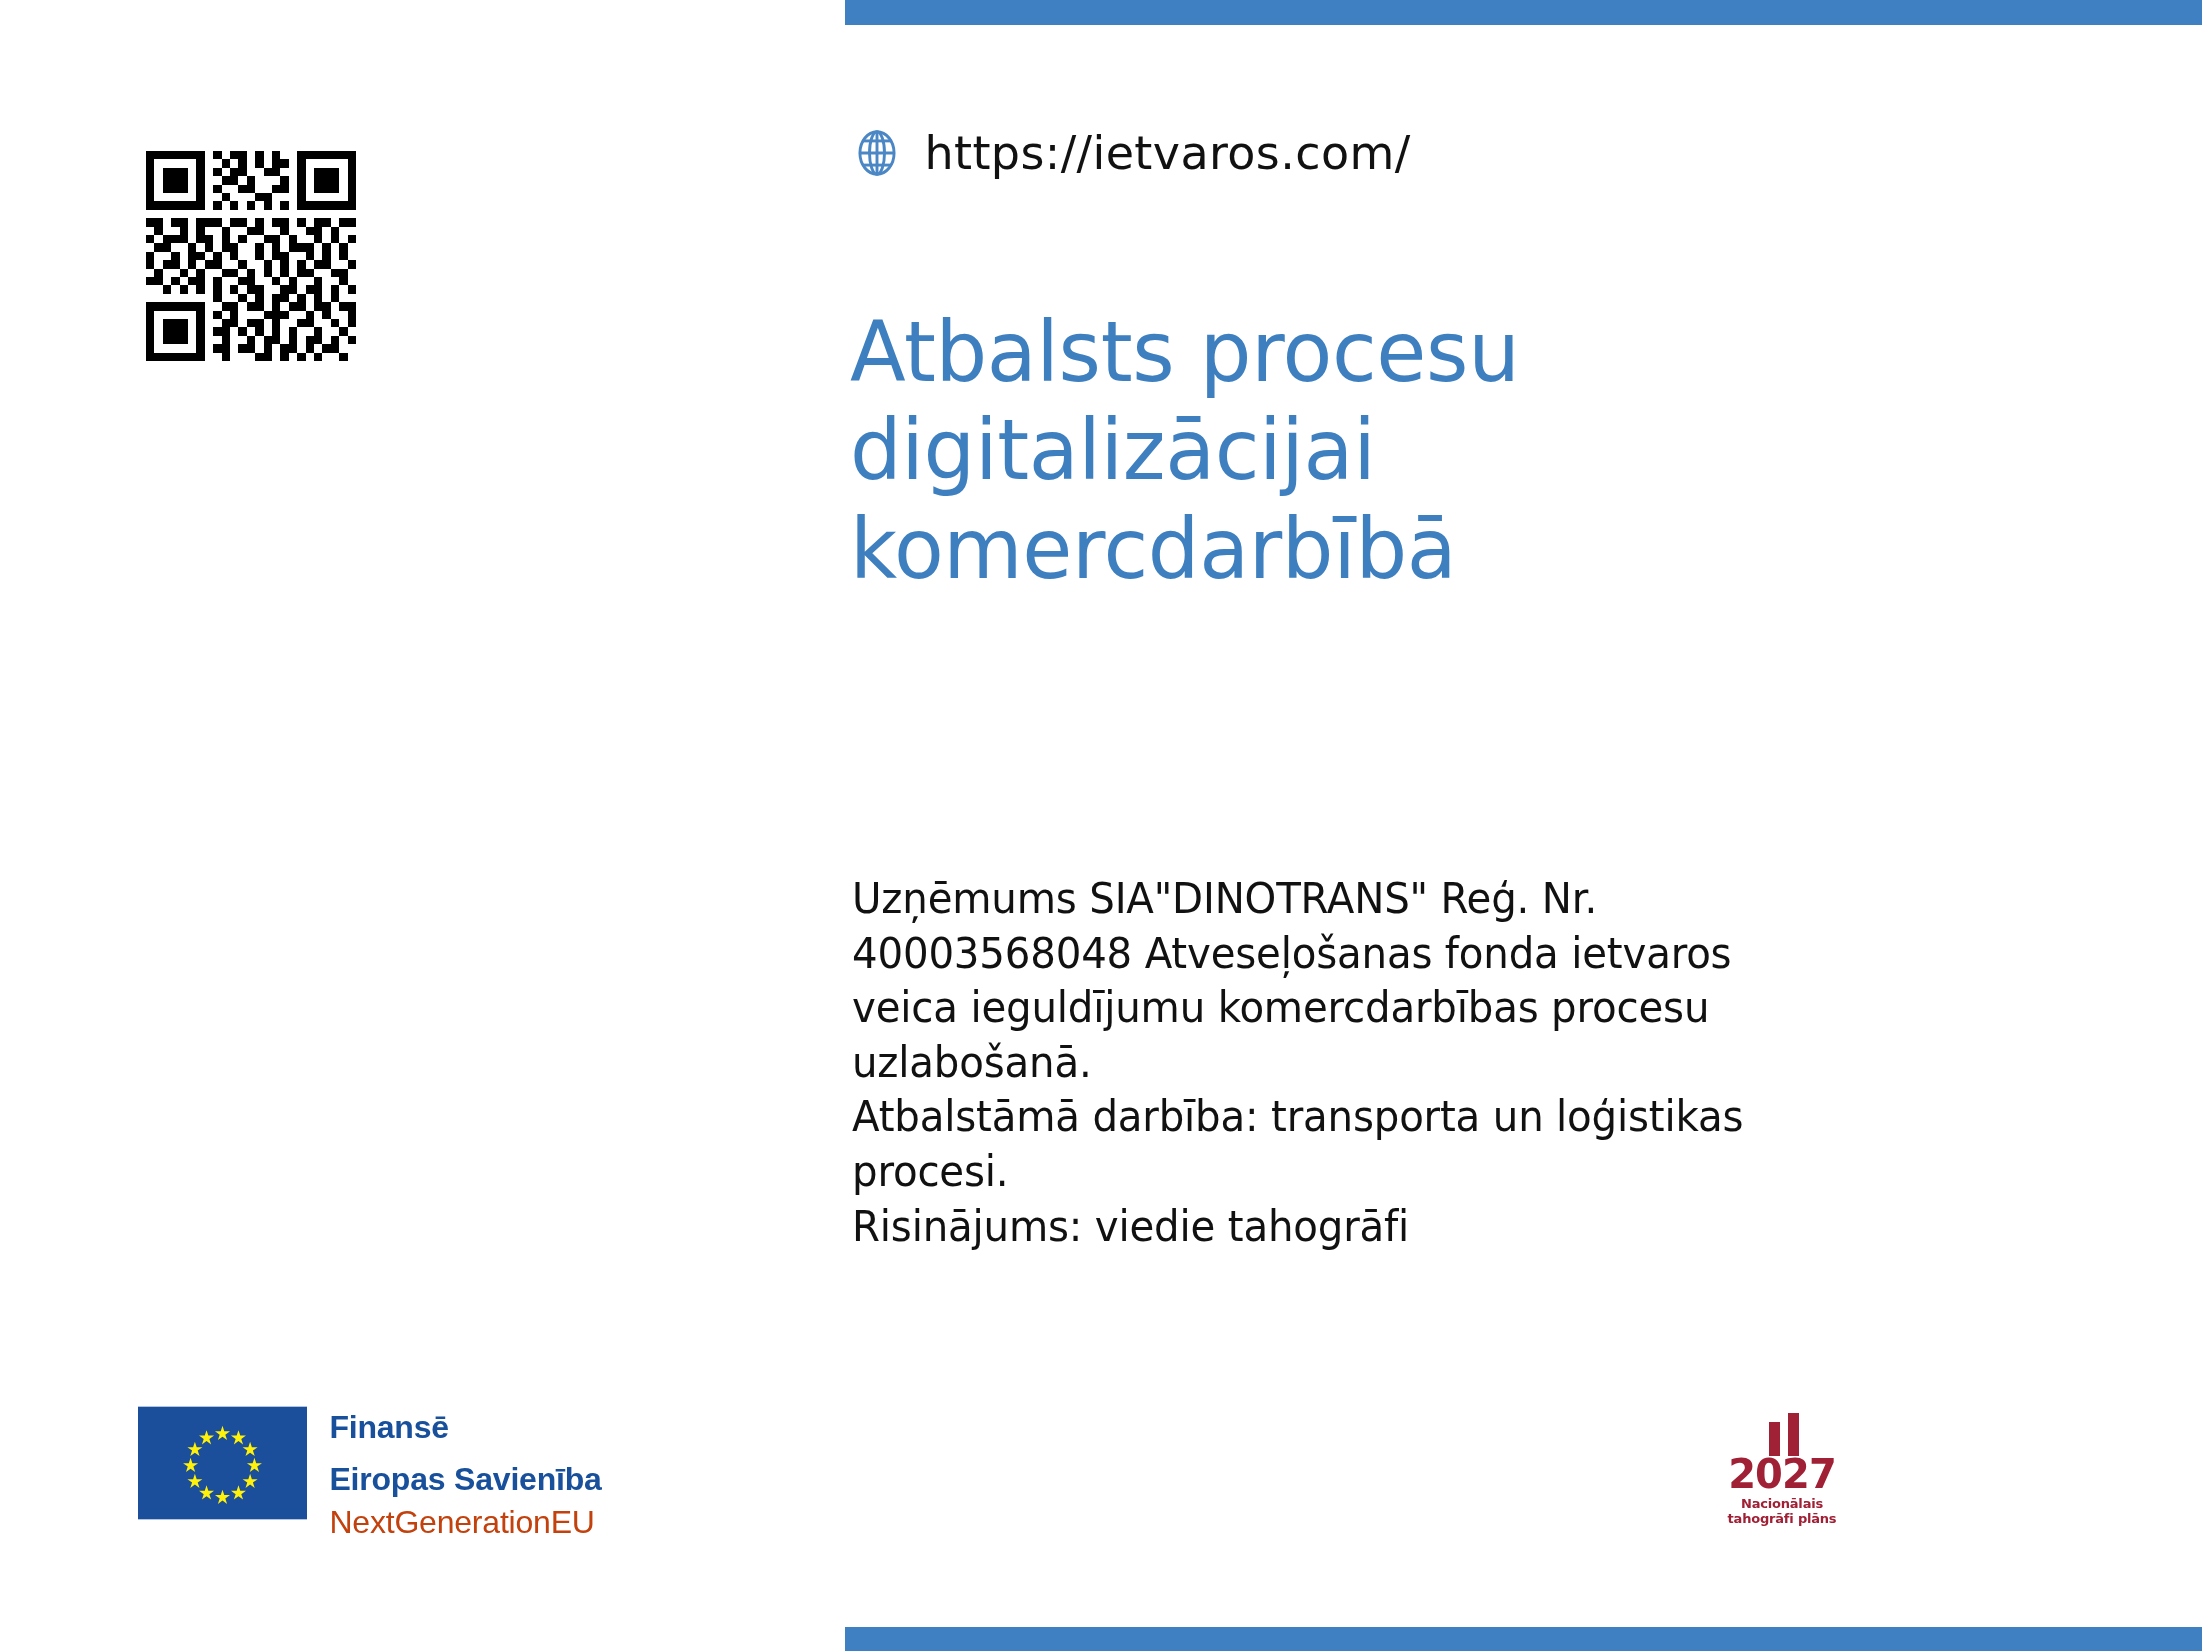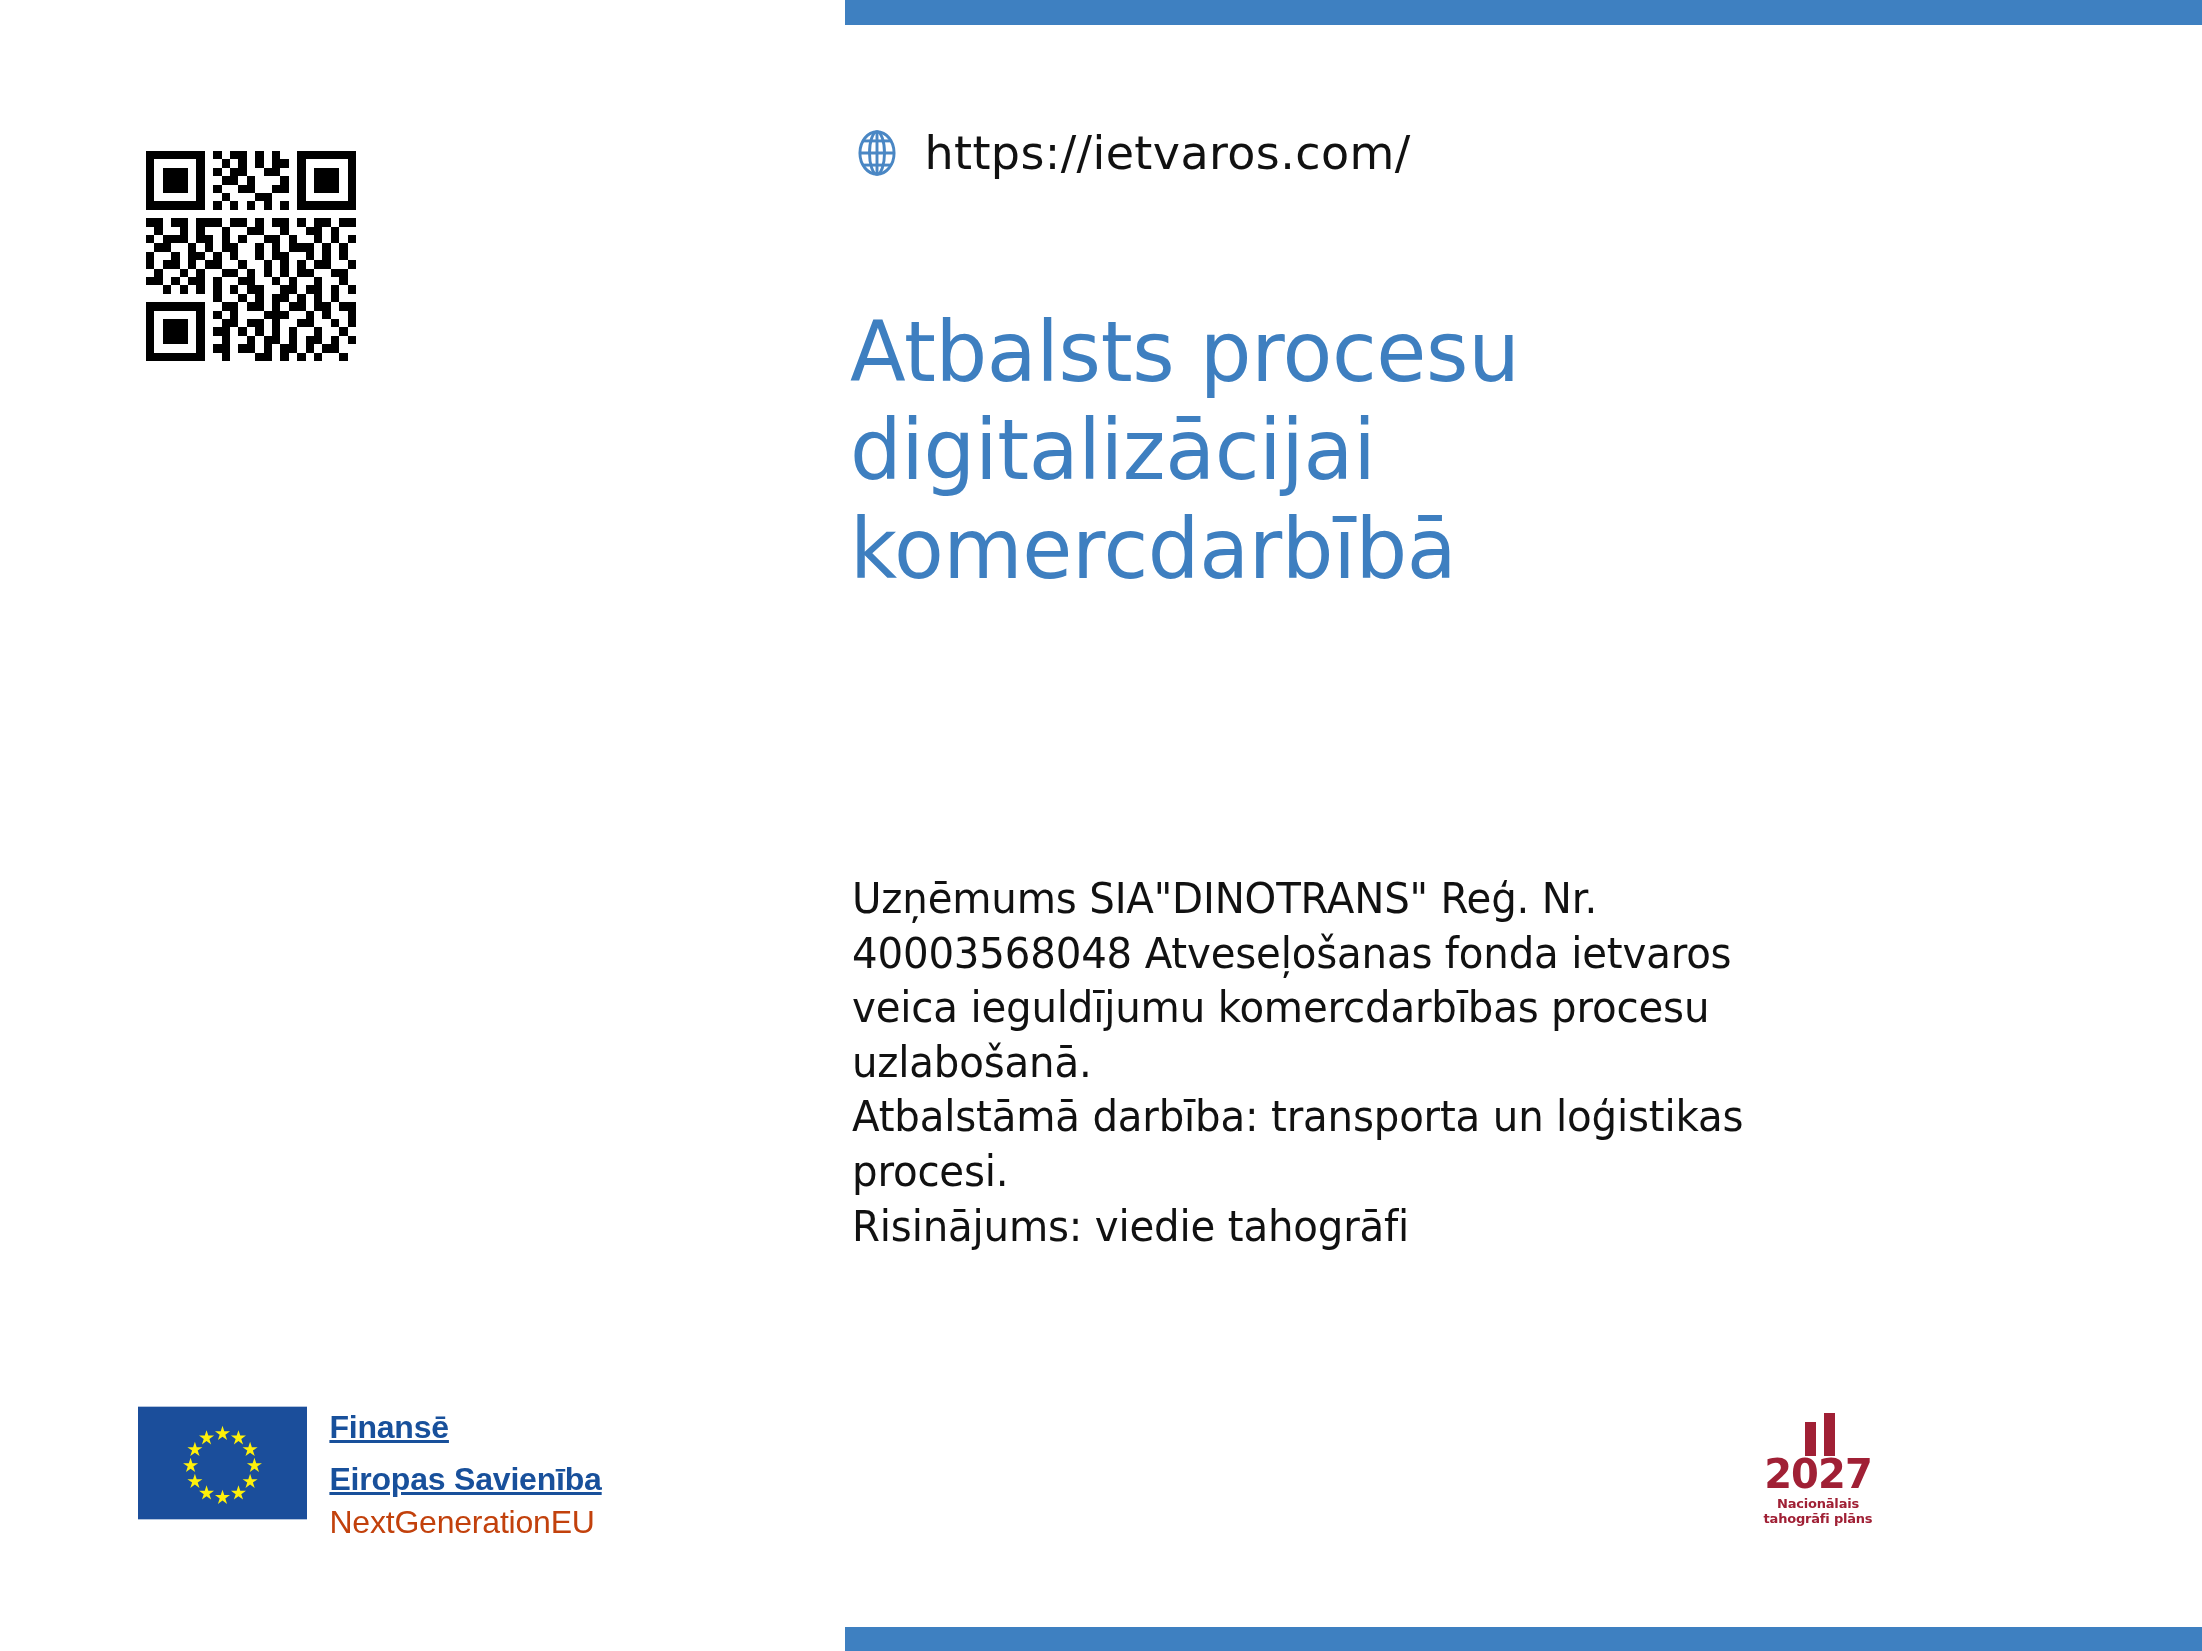--- a/index.html
+++ b/index.html
@@ -106,37 +106,36 @@
     line-height: 1.0;
   }
   .eu-line1, .eu-line2 {
     font-family: "Liberation Sans", sans-serif;
     font-weight: bold;
     font-size: 32px;
     color: #18509B;
     letter-spacing: -0.2px;
     white-space: nowrap;
     display: block;
-    text-decoration: underline;
   }
   .eu-line2 { margin-top: 20px; }
   .eu-line3 {
     font-family: "Liberation Sans", sans-serif;
     font-size: 32px;
     color: #c2410c;
     letter-spacing: -0.2px;
     white-space: nowrap;
     display: block;
     margin-top: 11.2px;
   }
 
   
   .nap-block {
     position: absolute;
-    left: 1762px;
+    left: 1726px;
     top: 1413px;
     width: 112px;
     text-align: center;
   }
   .nap-bars {
     height: 43px;
     display: flex;
     align-items: flex-end;
     justify-content: center;
     gap: 7.7px;

